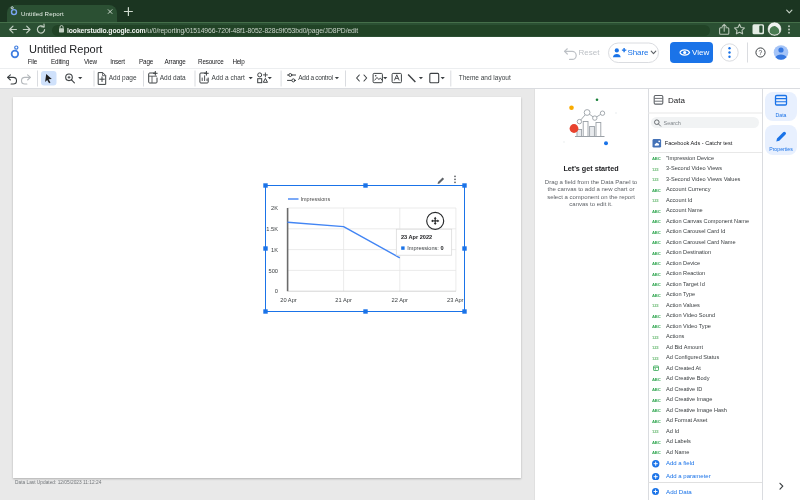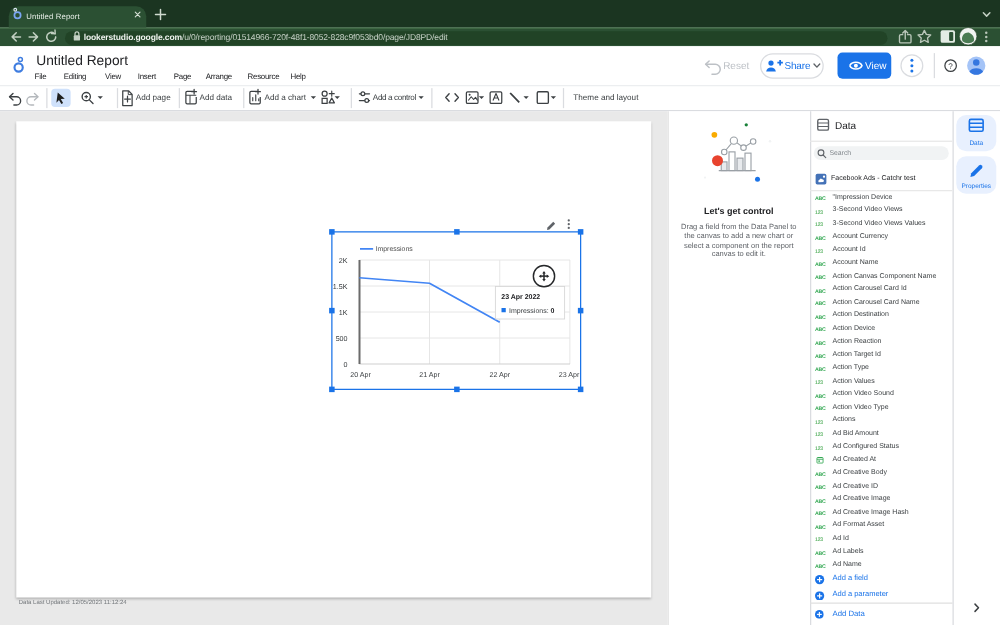--- a/index.html
+++ b/index.html
@@ -350,21 +350,21 @@
 
   <g stroke="#9aa0a6" stroke-width="0.9" fill="#fff">
     <path d="M29.4,29.6 L37.1,20.5 L44.8,26.1 L52.5,21.2" fill="none"></path>
     <circle cx="29.4" cy="29.6" r="2.2"></circle>
     <circle cx="37.1" cy="20.5" r="2.9"></circle>
     <circle cx="44.8" cy="26.1" r="2.2"></circle>
     <circle cx="52.5" cy="21.2" r="2.2"></circle>
   </g>
   <circle cx="24" cy="36.5" r="4.4" fill="#e8432e"></circle>
 </svg>
-<div class="abs" id="gstitle">Let's get control</div>
+<div class="abs" id="gstitle">Let's get started</div>
 <div class="abs" id="gstext">Drag a field from the Data Panel to<br>the canvas to add a new chart or<br>select a component on the report<br>canvas to edit it.</div>
 <div class="abs" id="datapanel"></div>
 <div class="abs" id="dphead">Data</div>
 <div class="abs" id="dpsearch">
     <span>Search</span>
   </div>
 <div class="abs" id="dsname">Facebook Ads - Catchr test</div>
 <svg class="abs" style="left:648px;top:89px" width="114" height="70" viewBox="0 0 114 70">
 
   <g fill="none" stroke="#5f6368" stroke-width="1.1">

